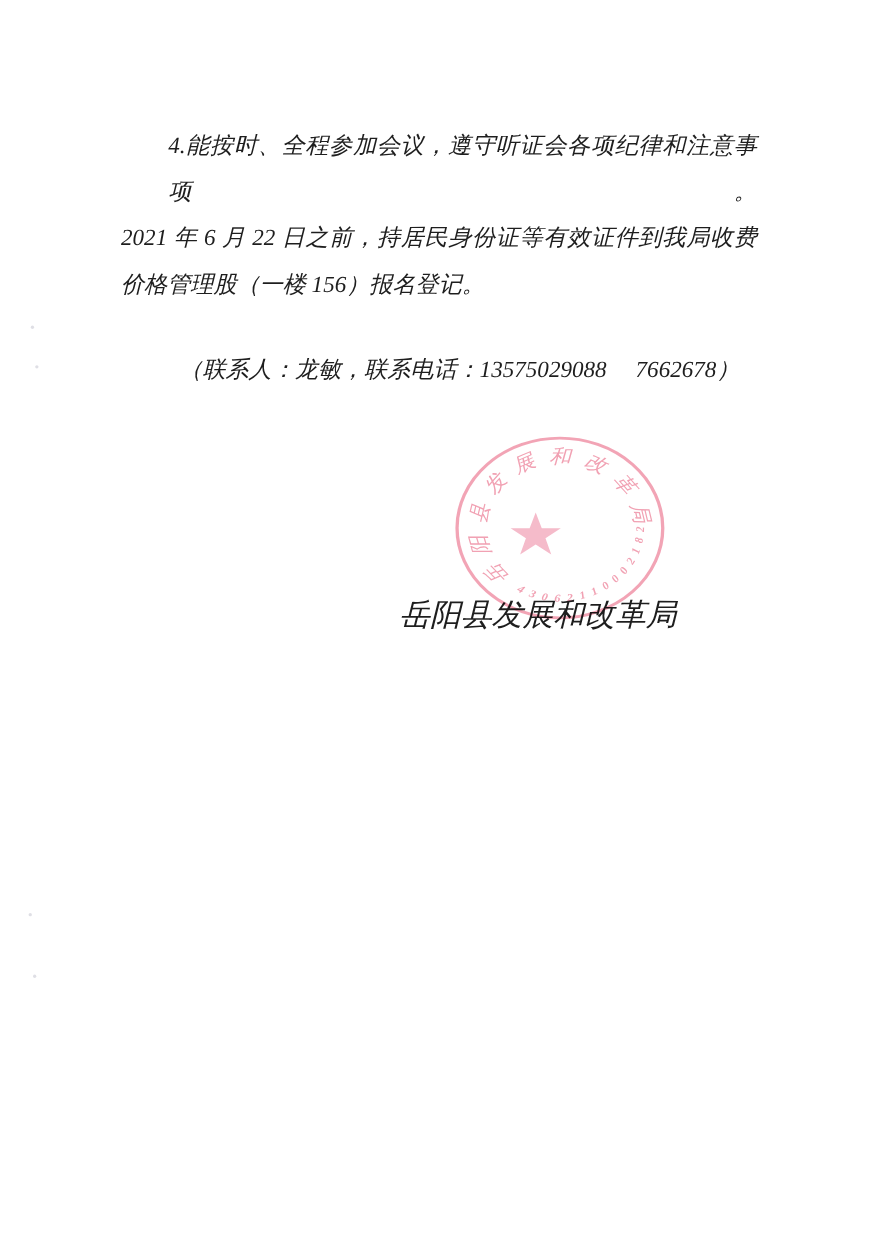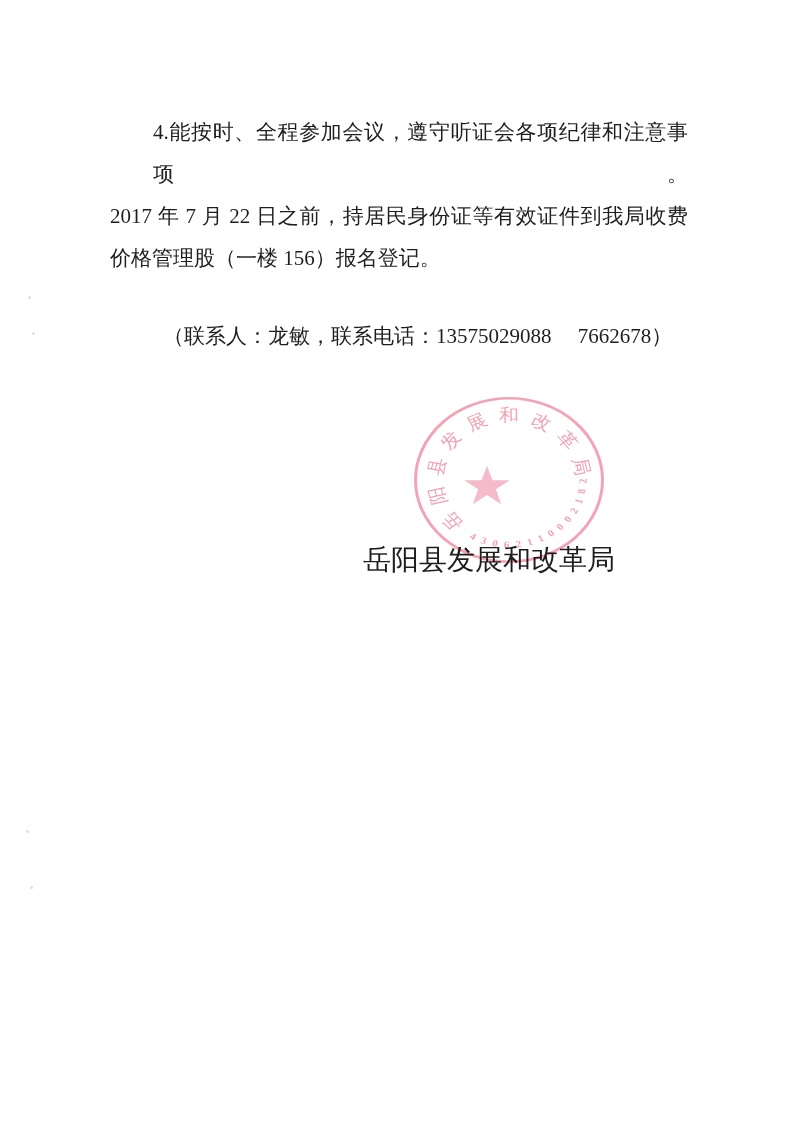--- a/index.html
+++ b/index.html
@@ -3,20 +3,21 @@
 <meta charset="utf-8">
 <style>
   html,body { margin:0; padding:0; background:#ffffff; }
   .page {
     position:relative;
     width:793px; height:920px;
     background:#ffffff;
     overflow:hidden;
     font-family:"Liberation Serif","DejaVu Serif",serif;
     color:#1e1e1e;
+    font-style:italic;
   }
   
   .textblock {
     position:absolute; left:110px; top:111px; width:578px;
     font-size:21px; line-height:42px;
   }
   .line { width:100%; }
   .line.indent { padding-left:43px; width:535px; }
   .line.justify { text-align:justify; text-align-last:justify; }
   
@@ -67,21 +68,21 @@
     background:rgba(110,110,135,0.22);
   }
 </style>
 </head>
 <body>
 
 <div class="page">
 
   <div class="textblock">
     <div class="line indent justify">4.能按时、全程参加会议，遵守听证会各项纪律和注意事项。</div>
-    <div class="line justify">2017 年 7 月 22 日之前，持居民身份证等有效证件到我局收费</div>
+    <div class="line justify">2021 年 6 月 22 日之前，持居民身份证等有效证件到我局收费</div>
     <div class="line">价格管理股（一楼 156）报名登记。</div>
   </div>
 
   <div class="contact">（联系人：龙敏，联系电话：13575029088     7662678）</div>
 
   <div class="signature">
     <div>岳阳县发展和改革局</div>
   </div>
 
   <div class="seal" id="seal" style="color: rgb(238, 139, 161);">

